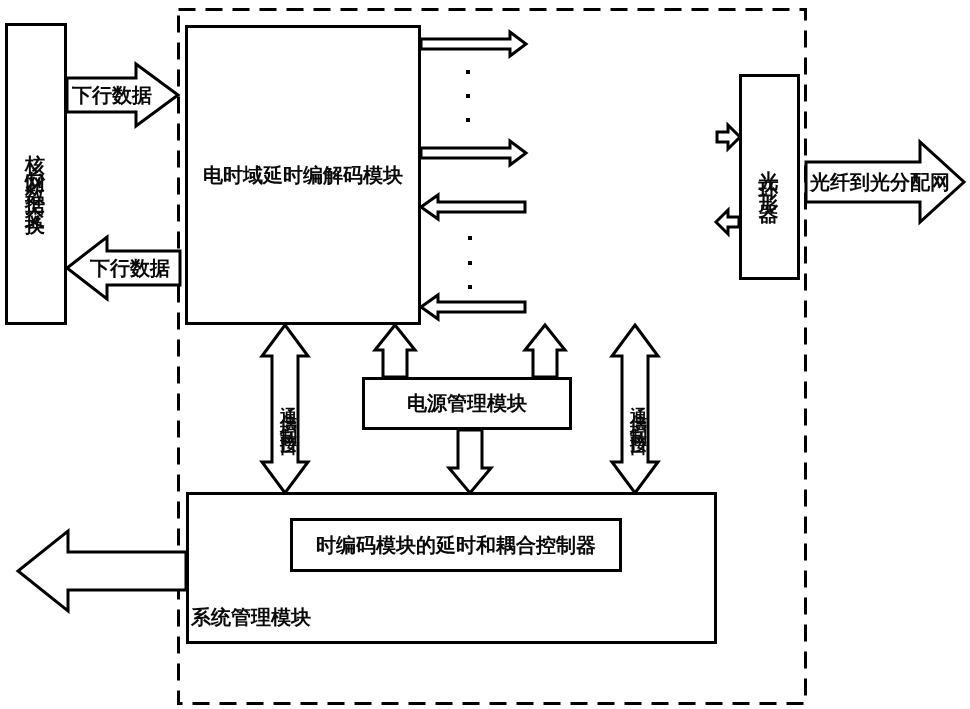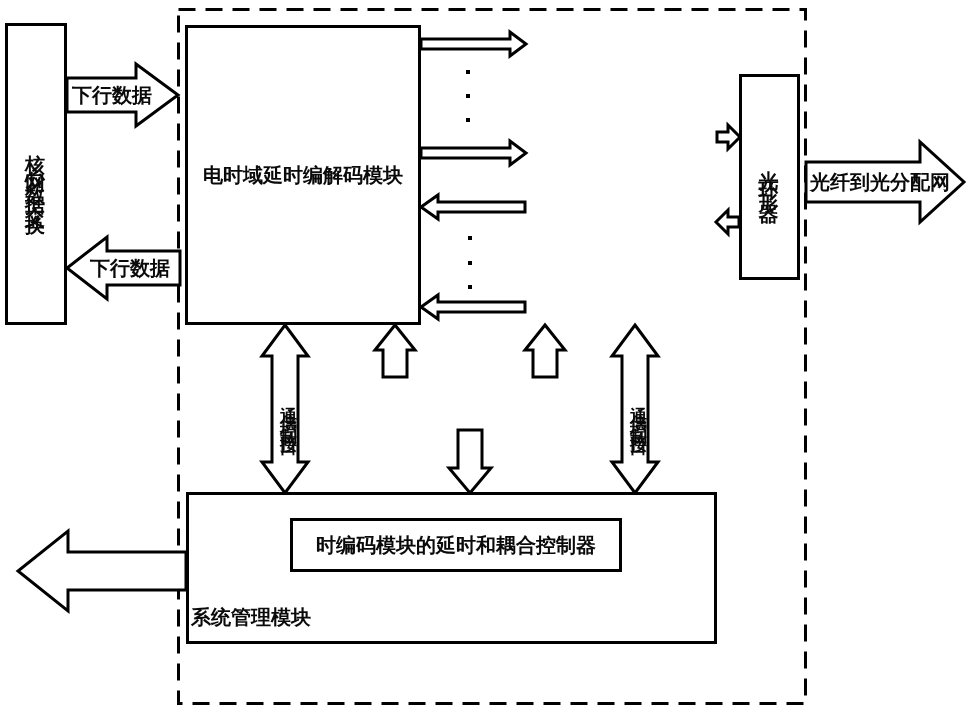--- a/index.html
+++ b/index.html
@@ -63,20 +63,23 @@
 
   <div class="box flexc" style="left:185px;top:25px;width:236px;height:300px;">
     <span class="module-label">电时域延时编解码模块</span>
   </div>
 
 
   <div class="box flexc" style="left:739px;top:74px;width:61px;height:206px;">
     <span class="vtext" style="font-size:20px;font-weight:600;letter-spacing:11px;">光环形器</span>
   </div>
 
+  <div class="box flexc" style="left:362px;top:377px;width:210px;height:53px;">
+    <span class="module-label">电源管理模块</span>
+  </div>
 
   <div class="box" style="left:186px;top:492px;width:531px;height:152px;">
     <span class="module-label" style="position:absolute;left:2px;bottom:10px;">系统管理模块</span>
   </div>
 
   <div class="box flexc" style="left:290px;top:518px;width:332px;height:54px;">
     <span class="module-label">时编码模块的延时和耦合控制器</span>
   </div>
 
   <div class="arrow-label" style="left:72px;top:84px;width:100px;">下行数据</div>

